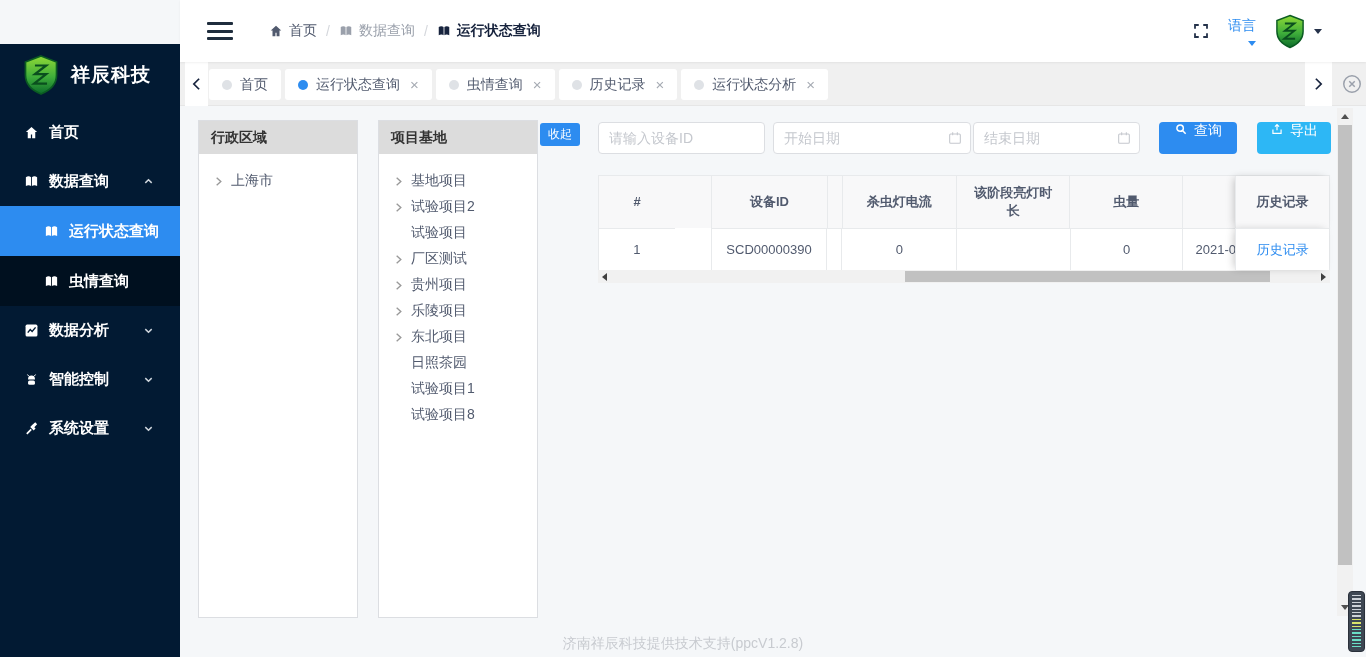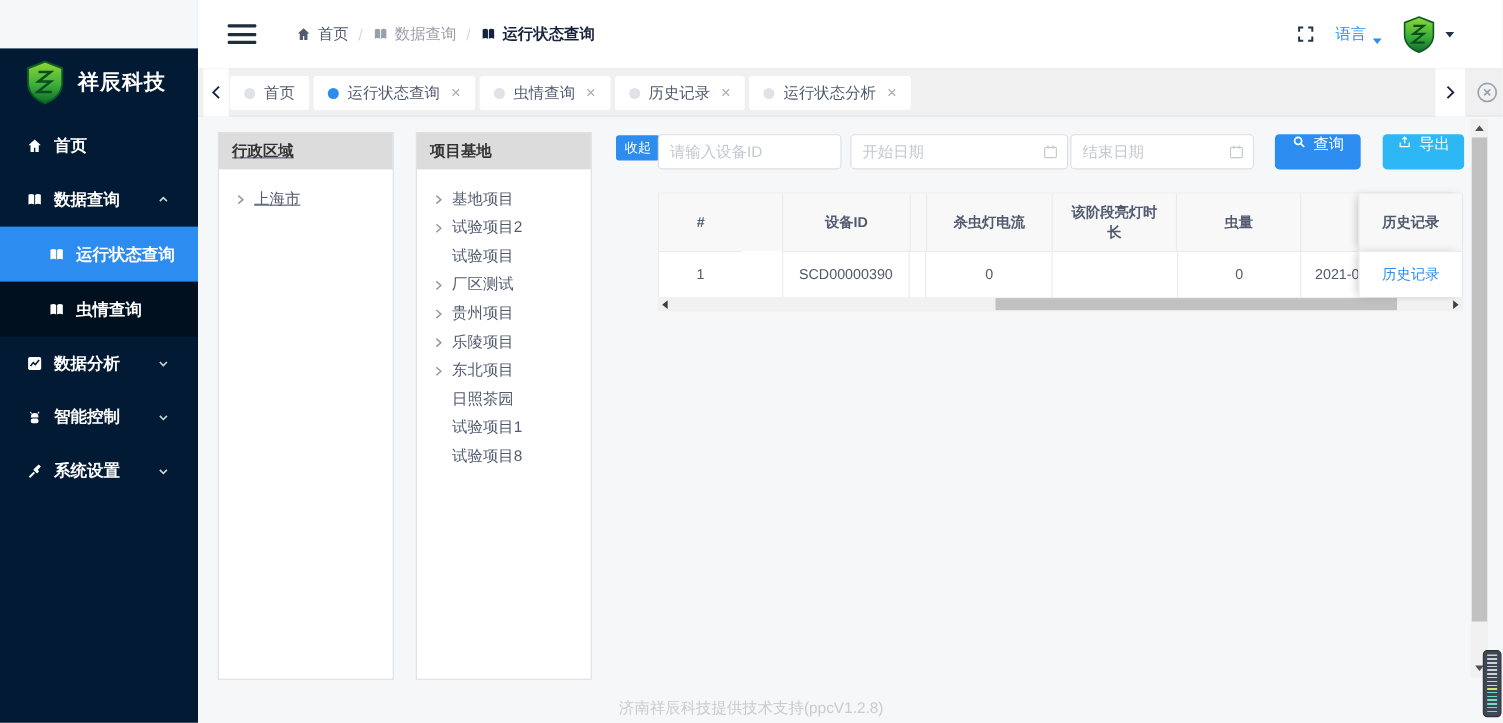--- a/index.html
+++ b/index.html
@@ -26,21 +26,21 @@
   .hamburger i { display:block; height:3px; background:#1f2d3d; border-radius:1px; }
   .breadcrumb { position:absolute; left:89px; top:0; height:62px; display:flex; align-items:center; gap:9px; font-size:14px; }
   .crumb { display:flex; align-items:center; gap:6px; }
   .crumb .b-icon { width:14px; height:14px; }
   .crumb-home { color:#515a6e; }
   .crumb-mid { color:#9aa0ab; }
   .crumb-cur { color:#17233d; font-weight:bold; }
   .crumb-sep { color:#d4d7dc; }
   .topbar-right { position:absolute; right:44px; top:0; height:62px; display:flex; align-items:center; gap:18px; }
   .fullscreen-btn { width:18px; height:18px; color:#25324a; cursor:pointer; }
-  .lang-btn { display:flex; align-items:flex-end; gap:6px; color:#2d8cf0; font-size:14px; cursor:pointer; }
+  .lang-btn { display:flex; align-items:flex-end; gap:6px; color:#2d8cf0; font-size:14px; cursor:pointer;flex-direction:column; }
   .caret-down { width:0; height:0; border-left:4px solid transparent; border-right:4px solid transparent; border-top:5px solid currentColor; }
   .avatar-wrap { display:flex; align-items:center; gap:8px; cursor:pointer; }
   .avatar-caret { color:#25324a; }
 
   
   .tabbar { position:absolute; left:180px; top:62px; width:1186px; height:44px; background:#f0f0f0; border-bottom:1px solid #e6e6e6; z-index:3; }
   .tab-nav { position:absolute; top:0; width:23px; height:44px; background:#fff; display:flex; align-items:center; justify-content:center; cursor:pointer; color:#17233d; }
   .tab-nav.left { left:5px; }
   .tab-nav.right { left:1125px; width:27px; }
   .tabs { position:absolute; left:29px; top:7px; height:31px; display:flex; gap:4px; }
@@ -48,29 +48,29 @@
   .tab-dot { width:10px; height:10px; border-radius:50%; background:#dfe2e6; }
   .tab.active .tab-dot { background:#2d8cf0; }
   .tab-close { color:#a6abb3; font-size:15px; line-height:1; margin-left:2px; cursor:pointer; }
   .tab-close::before { content:"×"; }
   .closeall-btn { position:absolute; left:1161px; top:11px; width:22px; height:22px; cursor:pointer; }
 
   
   .content { position:absolute; left:180px; top:106px; width:1186px; height:551px; background:#f5f7f9; }
 
   .panel { position:absolute; top:14px; width:160px; height:498px; background:#fff; border:1px solid #dcdee2; }
-  .panel.region { left:18px;text-decoration:underline; }
+  .panel.region { left:18px; }
   .panel.project { left:198px; }
   .panel-header { height:33px; background:#dcdcdc; color:#333; font-size:14px; font-weight:bold; display:flex; align-items:center; padding-left:12px; }
   .panel-body { padding:14px 0 0 14px; }
   .tree-item { display:flex; align-items:center; gap:7px; height:26px; font-size:14px; color:#515a6e; cursor:pointer; }
   .tree-caret { width:11px; height:11px; color:#999; flex:0 0 11px; }
   .tree-spacer { width:11px; flex:0 0 11px; }
 
-  .collapse-btn { position:absolute; left:380px; top:17px; background:#2d8cf0; color:#fff; font-size:12px; padding:3px 8px; border-radius:3px; border:none; cursor:pointer; font-family:inherit; }
+  .collapse-btn { position:absolute; left:360px; top:17px; background:#2d8cf0; color:#fff; font-size:12px; padding:3px 8px; border-radius:3px; border:none; cursor:pointer; font-family:inherit; }
 
   .filter-input { position:absolute; top:16px; height:32px; border:1px solid #dcdee2; border-radius:4px; background:#fff; font-size:14px; color:#515a6e; padding:0 10px; font-family:inherit; outline:none; }
   .filter-input::placeholder { color:#c5c8ce; }
   .input-device { left:418px; width:167px; }
   .date-wrap { position:absolute; top:16px; height:32px; }
   .date-wrap.start { left:593px; width:198px; }
   .date-wrap.end { left:793px; width:167px; }
   .date-wrap input { width:100%; height:100%; border:1px solid #dcdee2; border-radius:4px; background:#fff; font-size:14px; color:#515a6e; padding:0 30px 0 10px; font-family:inherit; outline:none; }
   .date-wrap input::placeholder { color:#c5c8ce; }
   .cal-icon { position:absolute; right:8px; top:8px; width:16px; height:16px; }

